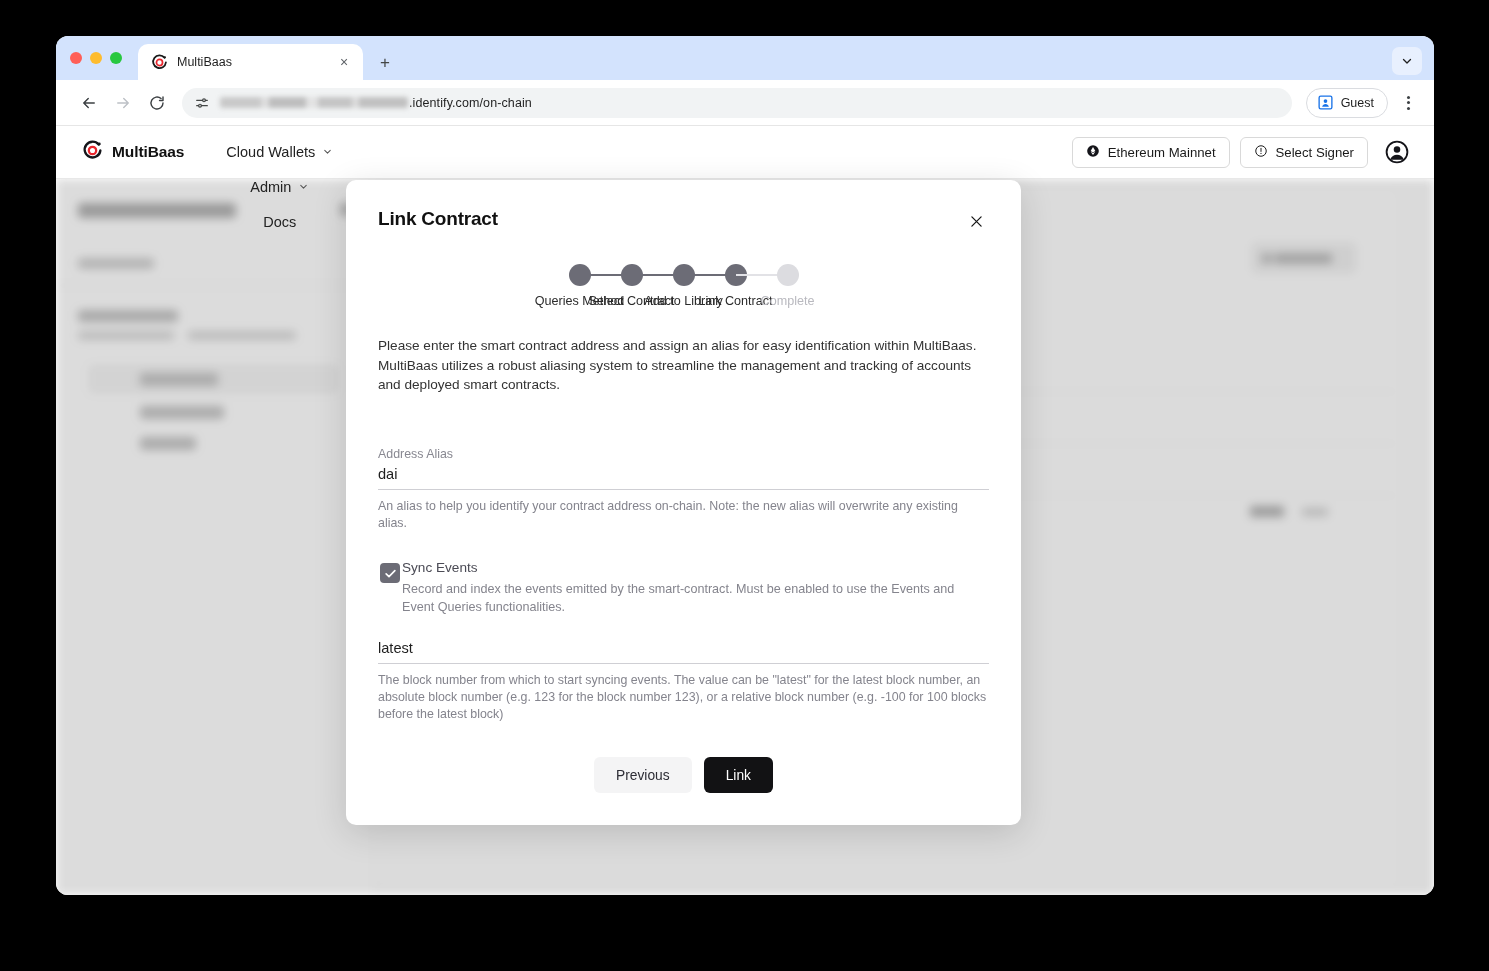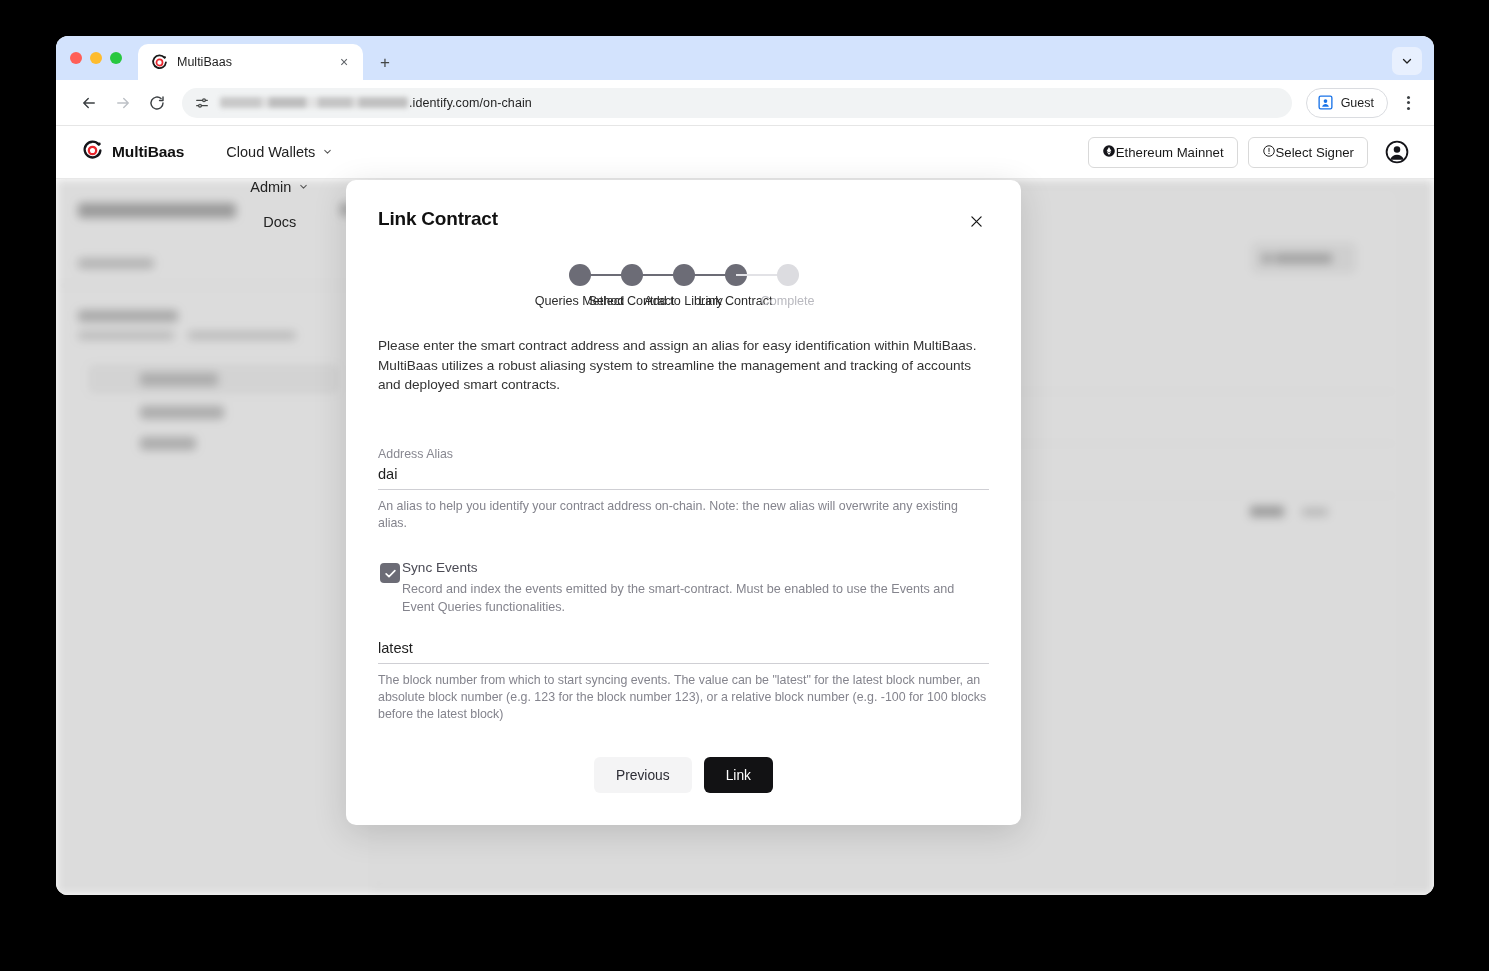--- a/index.html
+++ b/index.html
@@ -175,21 +175,21 @@
   .nav-link {
     display: flex; align-items: center; gap: 7px;
     padding: 7px 12px;
     font-size: 14.5px;
     color: #222;
     border-radius: 5px;
   }
   .caret { display: inline-block; color: #555; }
   .nav-right { margin-left: auto; display: flex; align-items: center; gap: 10px; }
   .pill-btn {
-    display: flex; align-items: center; 
+    display: flex; align-items: center; gap: 8px;
     height: 31px;
     padding: 0 13px;
     border: 1px solid #d9d9d9;
     border-radius: 6px;
     font-size: 13.2px;
     color: #1a1a1a;
     background: #fff;
   }
   .avatar-btn { width: 26px; height: 26px; margin-left: 6px; }
 

